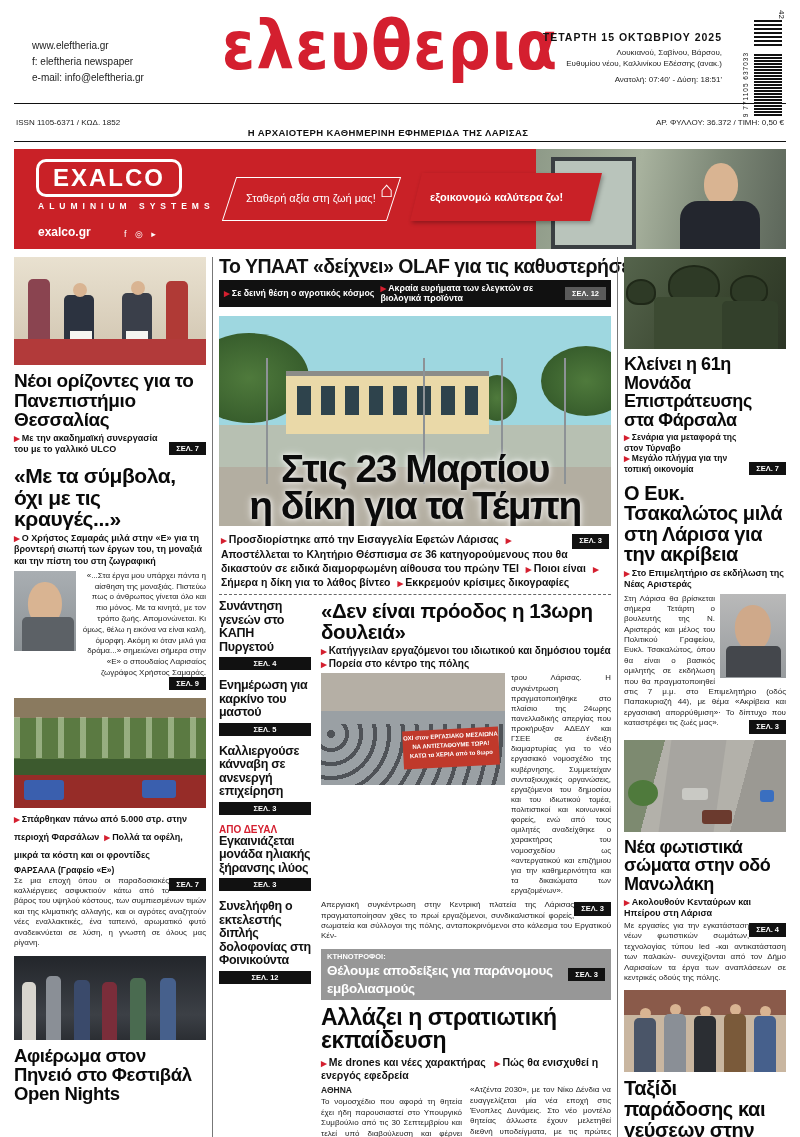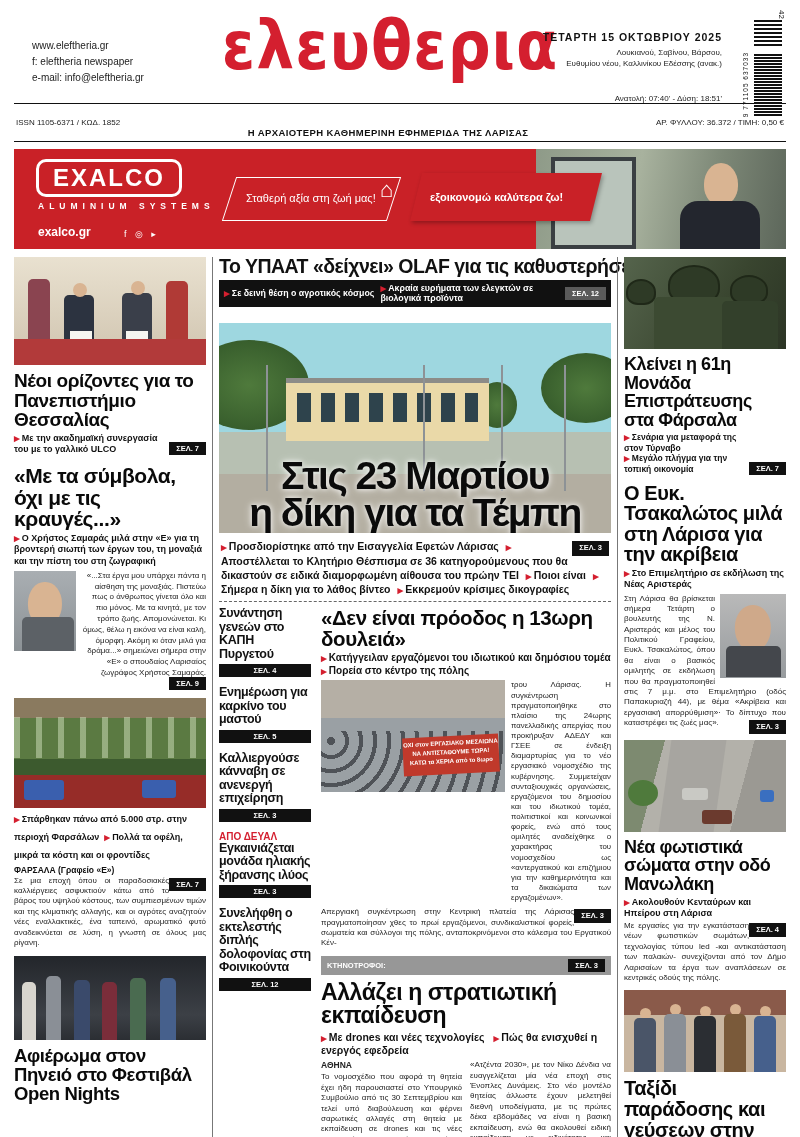--- a/index.html
+++ b/index.html
@@ -7,21 +7,21 @@
 .page { position:relative; width:800px; height:1137px; overflow:hidden; background:#fff; }
 
 
 .masthead { position:relative; height:103px; }
 .contact { position:absolute; left:32px; top:38px; font-size:10px; color:#222; line-height:1.6; }
 .logo { position:absolute; left:180px; top:6px; width:420px; text-align:center;
   font-size:60px; font-weight:bold; color:#d41f2f; letter-spacing:1px;
   transform:scaleY(1.12); transform-origin:top; font-family:"DejaVu Sans",sans-serif; }
 .dateblock { position:absolute; right:78px; top:30px; text-align:right; font-size:8px; color:#222; line-height:1.4; }
 .dateblock .day { font-weight:bold; font-size:10.5px; letter-spacing:1px; color:#111; margin-bottom:2px; }
-.dateblock .sun { margin-top:24px; }
+.dateblock .sun { margin-top:5px; }
 .barcode { position:absolute; right:12px; top:6px; width:44px; height:112px; }
 .bc-top { font-size:8px; transform:rotate(90deg); position:absolute; right:2px; top:4px; }
 .bc-bars1 { position:absolute; right:6px; top:14px; width:28px; height:26px;
   background:repeating-linear-gradient(0deg,#111 0 2px,#fff 2px 4px); }
 .bc-bars2 { position:absolute; right:6px; top:48px; width:28px; height:62px;
   background:repeating-linear-gradient(0deg,#111 0 2px,#fff 2px 3px); }
 .bc-num { position:absolute; left:-2px; top:46px; font-size:6.5px; writing-mode:vertical-rl; transform:rotate(180deg); letter-spacing:1px; }
 .mastrule { margin:0 14px; border-top:1.5px solid #111; border-bottom:1.5px solid #111;
   display:flex; justify-content:space-between; align-items:center; padding:3px 2px; }
 .mastrule .issn, .mastrule .issue { font-size:8px; color:#222; }
@@ -253,21 +253,21 @@
     <section class="col-c">
       <div class="topstrip">
         <h1>Το ΥΠΑΑΤ «δείχνει» OLAF για τις καθυστερήσεις πληρωμών...</h1>
         <div class="blackbar">
           <span class="bullet">Σε δεινή θέση ο αγροτικός κόσμος</span>
           <span class="bullet" style="flex:1;">Ακραία ευρήματα των ελεγκτών σε βιολογικά προϊόντα</span>
           <span class="badge gray">ΣΕΛ. 12</span>
         </div>
       </div>
 
-      <div class="photo ph-main" style="margin-top:16px;padding-left:48px;">
+      <div class="photo ph-main" style="margin-top:9px;padding-left:48px;">
         <div class="tree" style="left:-30px;top:8%;width:120px;height:90px;"></div>
         <div class="tree" style="right:-20px;top:14%;width:90px;height:70px;"></div>
         <div class="tree" style="right:24%;top:28%;width:40px;height:46px;"></div>
         <div class="bld"></div>
         <div class="win"></div>
         <div class="pole" style="left:12%;"></div>
         <div class="pole" style="left:52%;"></div>
         <div class="pole" style="left:72%;"></div>
         <div class="pole" style="left:88%;"></div>
         <div class="mainhead">
@@ -330,28 +330,29 @@
             </div>
             <div class="body lbody">
               <span class="badge fr">ΣΕΛ. 3</span>
               <span>Απεργιακή συγκέντρωση στην Κεντρική πλατεία της Λάρισας πραγματοποίησαν χθες το πρωί εργαζόμενοι, συνδικαλιστικοί φορείς, σωματεία και σύλλογοι της πόλης, ανταποκρινόμενοι στο κάλεσμα του Εργατικού Κέν-</span>
             </div>
           </div>
 
           <div class="graybanner">
             <div style="flex:1;">
               <span class="gk">ΚΤΗΝΟΤΡΟΦΟΙ:</span>
+              <span class="gt">Θέλουμε αποδείξεις για παράνομους εμβολιασμούς</span>
             </div>
             <span class="badge">ΣΕΛ. 3</span>
           </div>
 
           <div class="mil">
             <h2 class="t">Αλλάζει η στρατιωτική εκπαίδευση</h2>
             <div class="bl">
-              <span class="bullet">Με drones και νέες τεχνολογίες</span>
+              <span class="bullet">Με drones και νέες χαρακτήρας</span>
               <span class="bullet">Πώς θα ενισχυθεί η ενεργός εφεδρεία</span>
             </div>
             <div class="tworow">
               <div class="body">
                 <div class="dateline" style="margin:0 0 1px;">ΑΘΗΝΑ</div>
                 <span>Το νομοσχέδιο που αφορά τη θητεία έχει ήδη παρουσιαστεί στο Υπουργικό Συμβούλιο από τις 30 Σεπτεμβρίου και τελεί υπό διαβούλευση και φέρνει σαρωτικές αλλαγές στη θητεία με εκπαίδευση σε drones και τις νέες τεχνολογίες. Το νομοσχέδιο που φέρνει σαρωτικές αλλαγές στις Ένοπλες Δυνάμεις βασίζεται στις ανάγκες της νέας δομής, αλλά και στην</span>
               </div>
               <div class="body">
                 <span>«Ατζέντα 2030», με τον Νίκο Δένδια να ευαγγελίζεται μία νέα εποχή στις Ένοπλες Δυνάμεις. Στο νέο μοντέλο θητείας άλλωστε έχουν μελετηθεί διεθνή υποδείγματα, με τις πρώτες δέκα εβδομάδες να είναι η βασική εκπαίδευση, ενώ θα ακολουθεί ειδική εκπαίδευση με ειδικότητες και δεξιότητες που θα οδηγούν και σε πιστοποιήσεις και θα έχει διάρκεια τέσσερις εβδομάδες.</span>
                 

